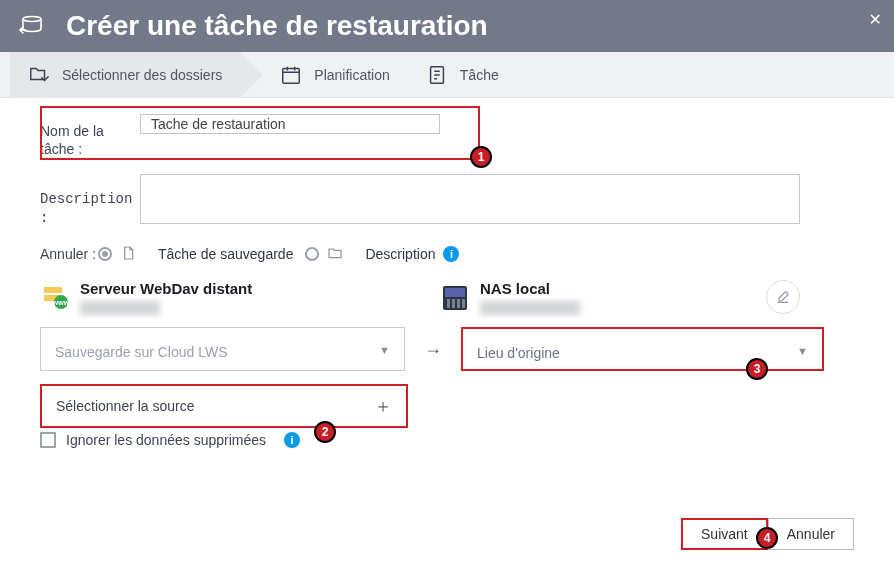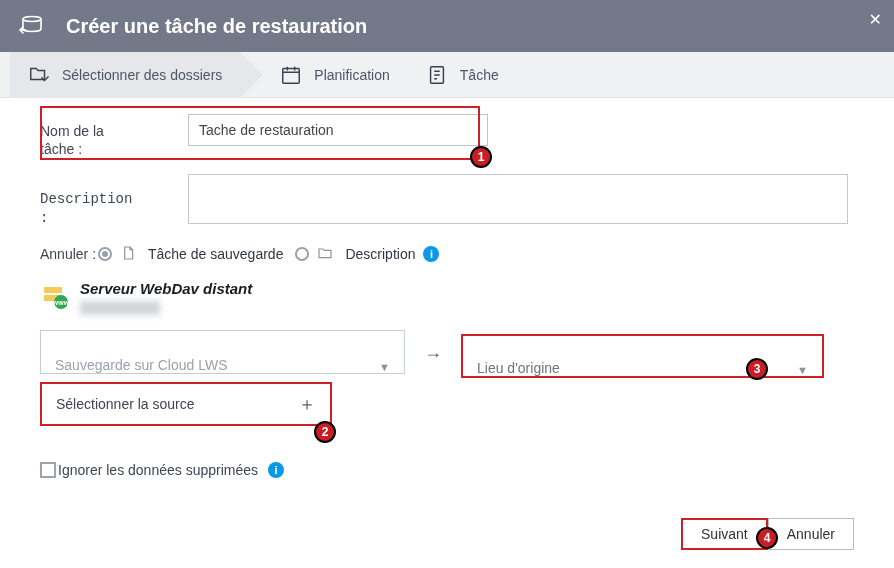--- a/index.html
+++ b/index.html
@@ -1,81 +1,81 @@
 <!DOCTYPE html>
 <html><head>
 <meta charset="utf-8">
 <style>
   * { margin:0; padding:0; box-sizing:border-box; font-family:Arial,Helvetica,sans-serif; }
   body { width:894px; height:568px; background:#fff; color:#2f3744; font-size:14px; overflow:hidden; }
 
   .titlebar { height:52px; background:#74798a; color:#fff; display:flex; align-items:center; padding:0 18px; position:relative; }
   .titlebar .title-icon svg { width:26px; height:22px; display:block; }
-  .titlebar .title { margin-left:22px; font-size:20px; font-weight:bold; }
+  .titlebar .title { margin-left:22px; font-size:28px; font-weight:bold; }
   .titlebar .close { position:absolute; right:12px; top:10px; font-size:16px; color:#fff; cursor:pointer; }
 
   .wizard { height:46px; background:#f0f1f3; display:flex; padding:0 10px; border-bottom:1px solid #e1e2e6; }
   .step { display:flex; align-items:center; padding:0 18px; height:46px; color:#4e5663; }
   .step.active { background:#e6e7ea; position:relative; }
   .step.active::after { content:""; position:absolute; right:-23px; top:0; width:0; height:0;
      border-top:23px solid transparent; border-bottom:23px solid transparent; border-left:23px solid #e6e7ea; }
   .step-icon { width:22px; height:22px; margin-right:12px; display:flex; align-items:center; justify-content:center; }
   .step-icon svg { width:22px; height:22px; display:block; }
   .step-label { white-space:nowrap; }
   .step.step-plan { margin-left:22px; }
 
   .form { padding:16px 40px 0 40px; position:relative; }
-  .row { display:flex; align-items:flex-start; margin-bottom:16px;gap:48px; }
+  .row { display:flex; align-items:flex-start; margin-bottom:16px; }
   .nameblock { width:100px; padding-top:8px; color:#3f4653; line-height:1.3; }
 
   .name-frame { position:absolute; left:40px; top:8px; width:440px; height:54px; border:2px solid #cf1f27; z-index:2; pointer-events:none; }
   .badge { position:absolute; width:22px; height:22px; border-radius:50%; background:#c81e25; border:2px solid #000;
     color:#fff; font-size:12px; font-weight:bold; display:flex; align-items:center; justify-content:center; z-index:5; pointer-events:none;}
   .badge1 { left:470px; top:48px;}
   .badge2 { left:314px; top:323px;}
   .badge3 { left:746px; top:260px;}
   .badge4 { left:756px; top:429px;}
 
-  input[type=text]{ height:32px; border:1px solid #bfc4ce; padding:0 10px; font-size:14px; color:#444; }
+  input[type=text]{ height:20px; border:1px solid #bfc4ce; padding:0 10px; font-size:14px; color:#444; }
   .task-name{ width:300px; }
   .desc{ width:660px; height:50px; border:1px solid #c4c8d1; }
 
   .source-line{ display:flex; align-items:center; padding-top:2px; margin-bottom:16px; }
   .source-line .lbl{ min-width:58px; color:#3f4653; }
   .radio-dot{ display:inline-block; width:14px; height:14px; border:2px solid #9aa0ab; border-radius:50%; vertical-align:middle; position:relative;}
   .radio-dot.sel::after{ content:""; position:absolute; left:2px; top:2px; width:6px; height:6px; background:#9aa0ab; border-radius:50%;}
-  .radio-wrap{ display:flex; align-items:center; gap:12px; margin-left:8px;}
+  .radio-wrap{ display:flex; align-items:center; gap:22px; margin-left:8px;}
   .radio-wrap .glyph{ color:#8d93a0; }
   .info-dot{ width:16px; height:16px; border-radius:50%; background:#0a98e8; color:#fff; font-size:11px; font-weight:bold;
     display:inline-flex; align-items:center; justify-content:center; margin-left:8px; }
 
   .pair{ display:flex; align-items:flex-start; gap:40px; margin-bottom:12px;}
   .endpoint{ display:flex; align-items:flex-start; gap:10px; width:360px; }
   .ep-icon{ width:30px; height:30px; display:flex; align-items:center; justify-content:center; margin-top:2px;}
-  .ep-title{ font-weight:bold; font-size:15px; color:#191c22;font-style:italic;}
+  .ep-title{ font-weight:bold; font-size:15px; color:#191c22;}
   .ep-sub{ margin-top:4px; width:80px; height:14px; background:#d1d3d8; filter:blur(3px); }
   .ep-sub.wide{ width:100px;}
   .edit-circ{ width:34px; height:34px; border-radius:50%; border:1px solid #dadde3; display:flex; align-items:center;
     justify-content:center; color:#9199a6; margin-left:auto;}
   .edit-circ svg{ width:16px; height:16px;}
 
-  .selbox{ height:44px; border:1px solid #c7cbd4; display:flex; align-items:flex-end; padding:0 14px;
+  .selbox{ height:44px; border:1px solid #c7cbd4; display:flex; align-items:flex-start; padding:16px 14px;
     color:#6d7380; position:relative; background:#fff;gap:36px;}
   .selbox .caret{ margin-left:auto; color:#8a909c; font-size:11px;}
   .selbox.disabled{ color:#9ba1ad;}
   .pair2{ display:flex; align-items:center; gap:16px;}
   .pair2 .left{ width:365px;}
   .pair2 .arrow{ width:24px; text-align:center; color:#575c67; font-size:18px;}
-  .pair2 .right{ width:363px; border:2px solid #cf1f27;margin-top:7px;}
-
-  .source-select{ margin-top:4px; width:292px; height:44px; border:2px solid #cf1f27; display:flex;
+  .pair2 .right{ width:363px; border:2px solid #cf1f27;}
+
+  .source-select{ margin-top:13px; width:368px; height:44px; border:2px solid #cf1f27; display:flex;
     align-items:center; padding:0 14px; color:#3e4450; }
   .source-select .plus{ margin-left:auto; color:#5a606b; font-size:18px;}
 
-  .ignore{ display:flex; align-items:center; gap:2px; margin-top:36px; color:#3f4653;text-align:right;}
+  .ignore{ display:flex; align-items:center; gap:10px; margin-top:4px; color:#3f4653;text-align:right;}
   .cbx{ width:16px; height:16px; border:2px solid #9ea4ae;}
 
   .footer{ position:absolute; left:40px; right:40px; bottom:18px; display:flex; align-items:center;}
   .btn{ height:32px; padding:0 18px; border:1px solid #b7bbc4; background:#fff; display:flex;
     align-items:center; justify-content:center; cursor:pointer; color:#333; font-size:14px;}
   .btn-next{ border:2px solid #cf1f27; margin-left:auto; }
 </style>
 </head>
 <body>
 
@@ -171,20 +171,42 @@
             <rect x="4" y="13" width="18" height="6" fill="#f3cc58"></rect>
           <circle cx="21" cy="20" r="7" fill="#2fa84f"></circle>
             <text x="21" y="23" font-size="7" text-anchor="middle" fill="#fff" font-weight="bold">www</text>
         </svg>
       </div>
       <div>
         <div class="ep-title">Serveur WebDav distant</div>
         <div class="ep-sub"></div>
       </div>
     </div>
+    <div class="endpoint" style="align-items:center;">
+      <div class="ep-icon">
+        <svg width="30" height="30" viewBox="0 0 30 30">
+          <rect x="3" y="3" width="24" height="24" rx="2" fill="#2d3546"></rect>
+          <rect x="5" y="5" width="20" height="9" fill="#5763aa"></rect>
+          <rect x="7" y="16" width="3" height="9" fill="#76808e"></rect>
+            <rect x="12" y="16" width="3" height="9" fill="#76808e"></rect>
+          <rect x="17" y="16" width="3" height="9" fill="#76808e"></rect>
+            <rect x="22" y="16" width="3" height="9" fill="#76808e"></rect>
+        </svg>
+      </div>
+      <div>
+        <div class="ep-title">NAS local</div>
+        <div class="ep-sub wide"></div>
+      </div>
+      <div class="edit-circ">
+        <svg viewBox="0 0 24 24" fill="none" stroke="#9199a6" stroke-width="1.8">
+            <path d="M4 20h16"></path>
+            <path d="M16 4l4 4L10 18H6v-4z"></path>
+          </svg>
+      </div>
+    </div>
   </div>
 
   <div class="pair2">
     <div class="selbox disabled left">
       <span>Sauvegarde sur Cloud LWS</span>
       <span class="caret">▼</span>
     </div>
     <div class="arrow">→</div>
     <div class="selbox right">
       <span>Lieu d'origine</span>

